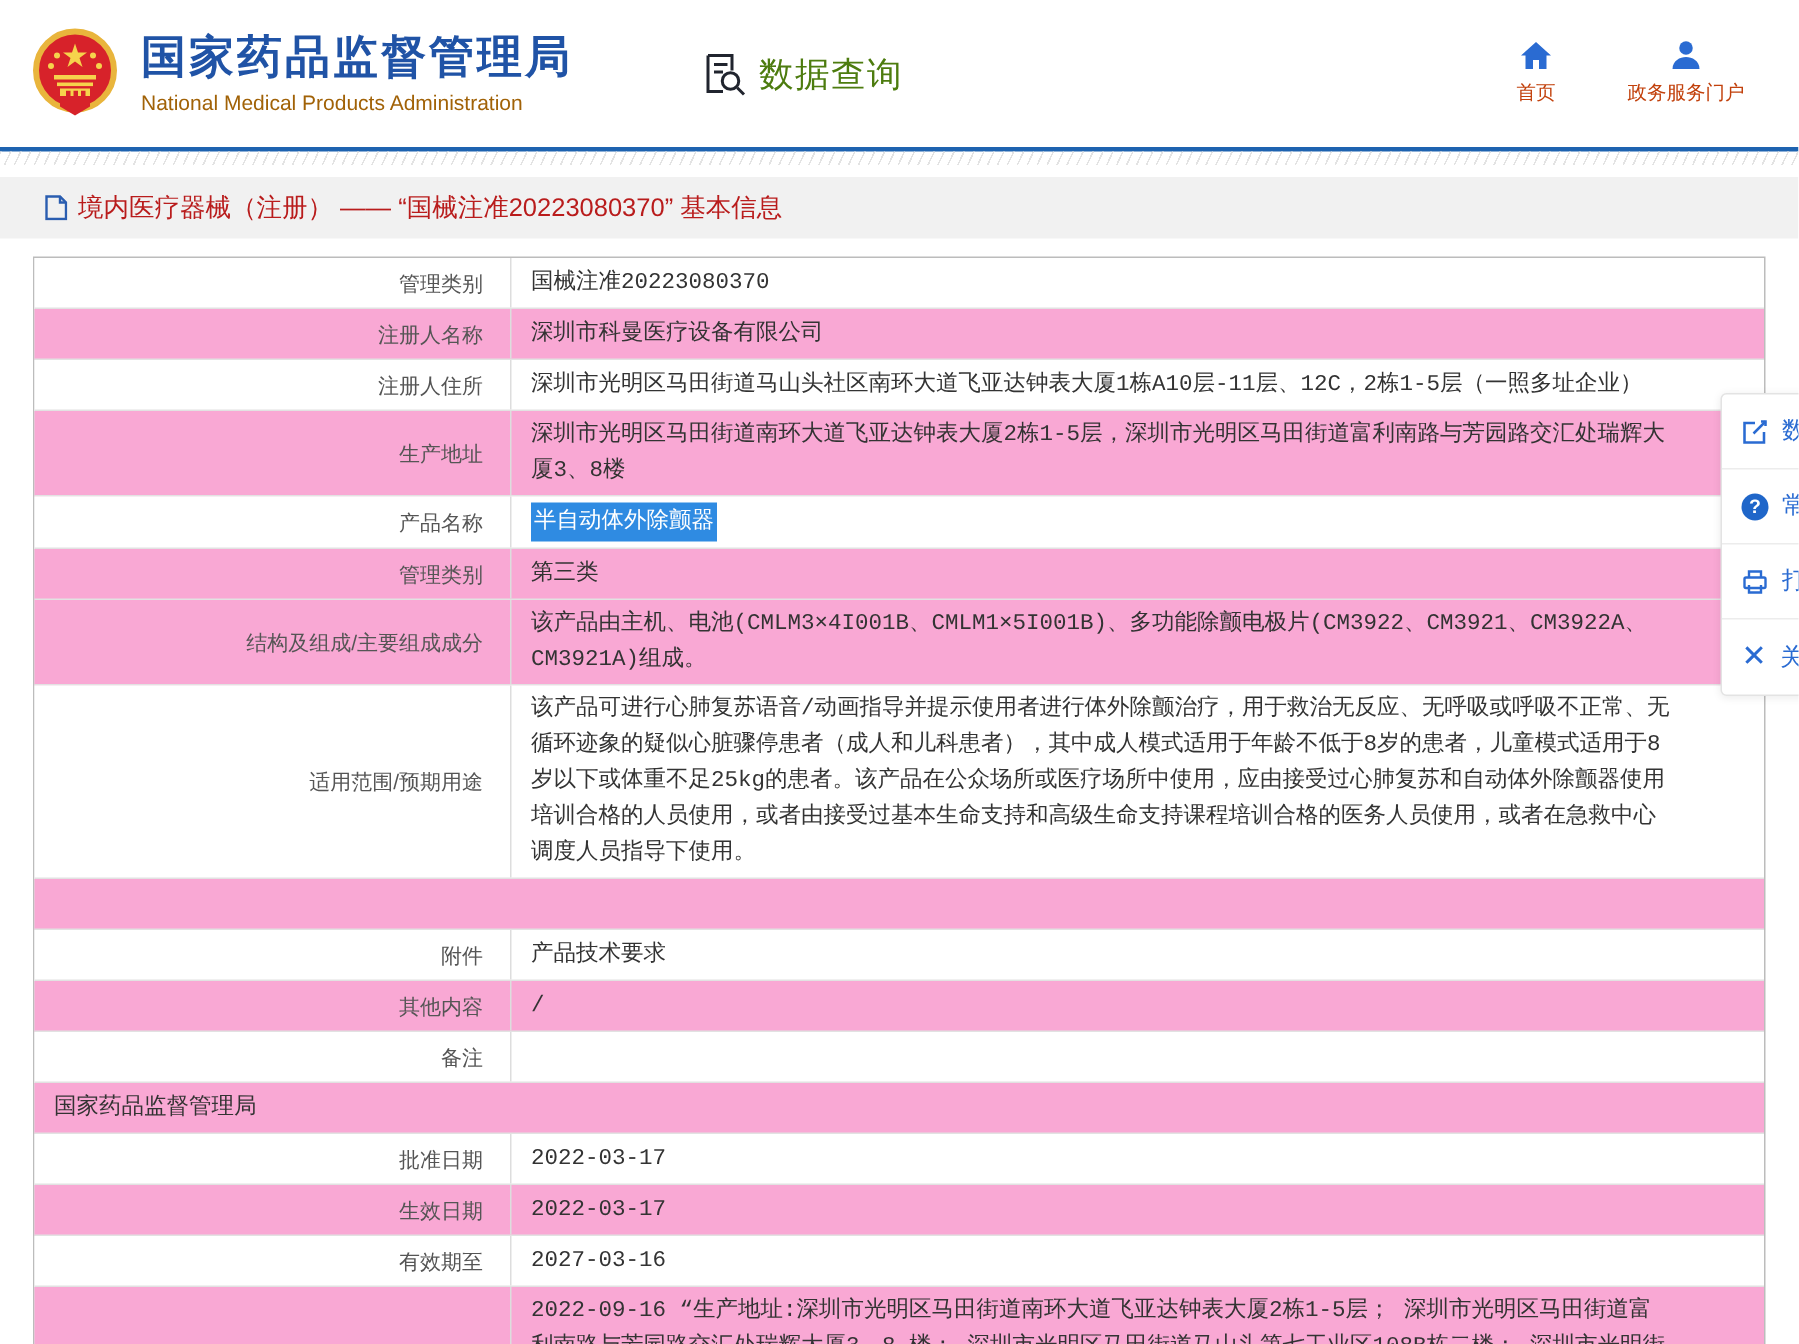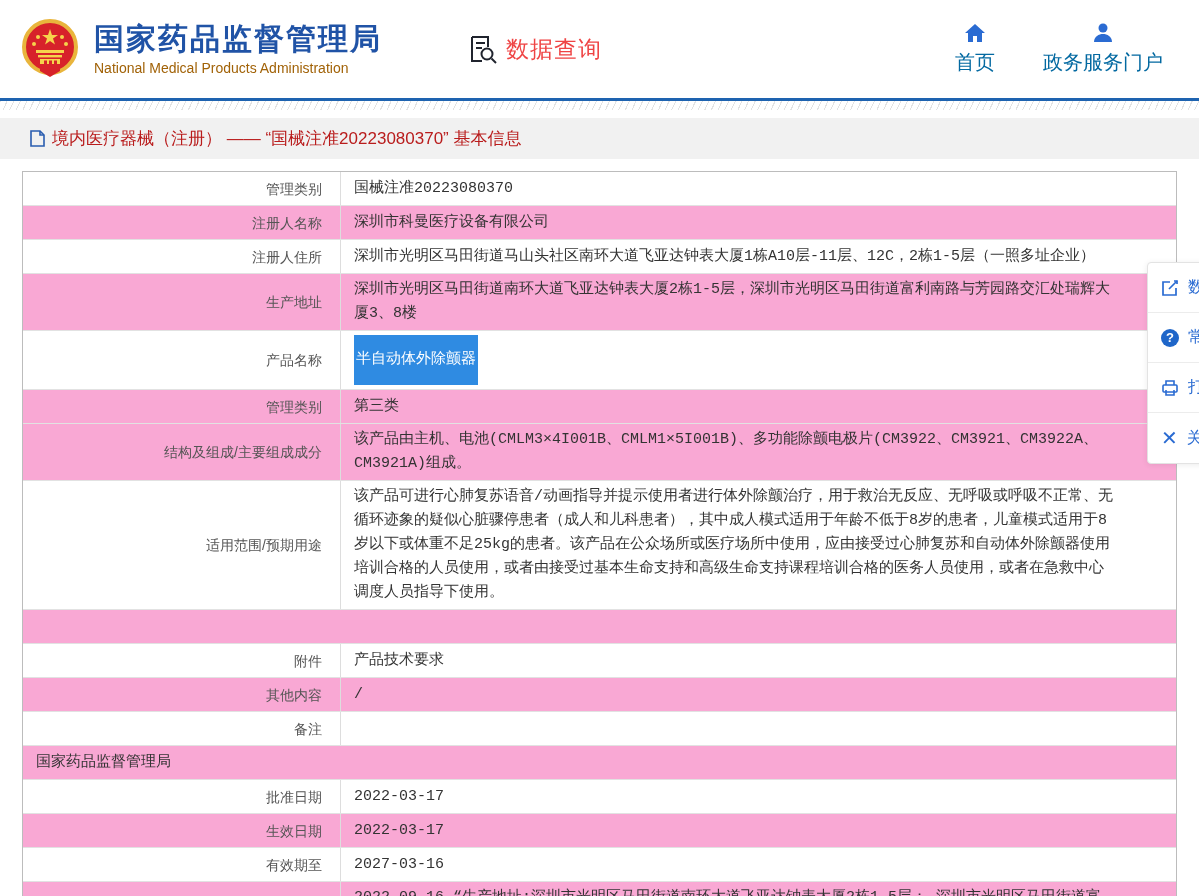--- a/index.html
+++ b/index.html
@@ -7,45 +7,45 @@
     font-family:"Liberation Sans","DejaVu Sans",sans-serif; }
   body { position:relative; }
 
   
   .header { height:98px; display:flex; align-items:center; padding:0 36px 0 18px; background:#fff; }
   .logo-wrap { display:flex; align-items:center; gap:12px; }
   .brand { display:flex; flex-direction:column; justify-content:center; }
   .brand-cn { font-size:30px; font-weight:bold; color:#2053a6; letter-spacing:2px; line-height:1.15; }
   .brand-en { font-size:14px; color:#a16207; margin-top:3px; }
   .section-head { display:flex; align-items:center; gap:8px; margin-left:86px; }
-  .section-head .txt { font-size:23px; color:#ef4444; letter-spacing:1px; }
+  .section-head .txt { font-size:23px; color:#4d7c0f; letter-spacing:1px; }
   .top-nav { margin-left:auto; display:flex; gap:48px; }
   .nav-item { display:flex; flex-direction:column; align-items:center; gap:6px; cursor:pointer; }
-  .nav-item .lbl { font-size:20px; color:#0369a1;text-align:right; }
+  .nav-item .lbl { font-size:13px; color:#c2410c;text-align:right; }
 
   
   .top-line { height:3px; background:#1e63b0; }
   .hatch { height:9px;
     background:repeating-linear-gradient(115deg,#e3e3e3 0,#e3e3e3 1px,transparent 1px,transparent 6px); }
 
   
   .title-bar { margin-top:8px; height:41px; background:#f1f1f1; display:flex; align-items:center; padding-left:30px; gap:7px; }
   .title-bar .t { font-size:17px; color:#b91c1c; }
 
   
   .info-table { margin:12px 22px 0 22px; width:1155px; border:1px solid #bcbcbc; background:#fff; }
   .trow { display:flex; min-height:34px; border-bottom:1px solid #e2e2e2; }
   .trow:last-child { border-bottom:none; }
   .trow.even { background:#f9a8d4; }
   .trow.odd { background:#fff; }
   .tlabel { width:318px; flex:0 0 318px; display:flex; align-items:center; justify-content:flex-end;
     text-align:right; padding:4px 18px 4px 8px; color:#555; font-size:14px; border-right:1px solid #ddd; line-height:22px; }
   .tvalue { flex:1; display:flex; align-items:center; padding:4px 60px 4px 13px; color:#333;
     font-size:15px; line-height:24px;font-family:Liberation Mono, monospace; }
-  .sel { background:#2f8be2; color:#fff; padding:13px 2px; }
+  .sel { background:#2f8be2; color:#fff; padding:1px 2px; }
 
   
   .side-menu { position:absolute; left:1147px; top:262px; width:132px; background:#fff;
     border:1px solid #e3e3e3; border-radius:4px; box-shadow:0 1px 6px rgba(0,0,0,.08); }
   .side-item { height:50px; display:flex; align-items:center; gap:9px; padding-left:13px;
     color:#2a6bd2; font-size:16px; border-bottom:1px solid #ececec; cursor:pointer; white-space:nowrap; }
   .side-item:last-child { border-bottom:none; }
   .qmark { width:18px; height:18px; border-radius:50%; background:#1f66c9; color:#fff; font-size:13px;
     font-weight:bold; display:flex; align-items:center; justify-content:center; flex:0 0 18px; }
   .xmark { font-size:20px; color:#2a6bd2; line-height:1; }

